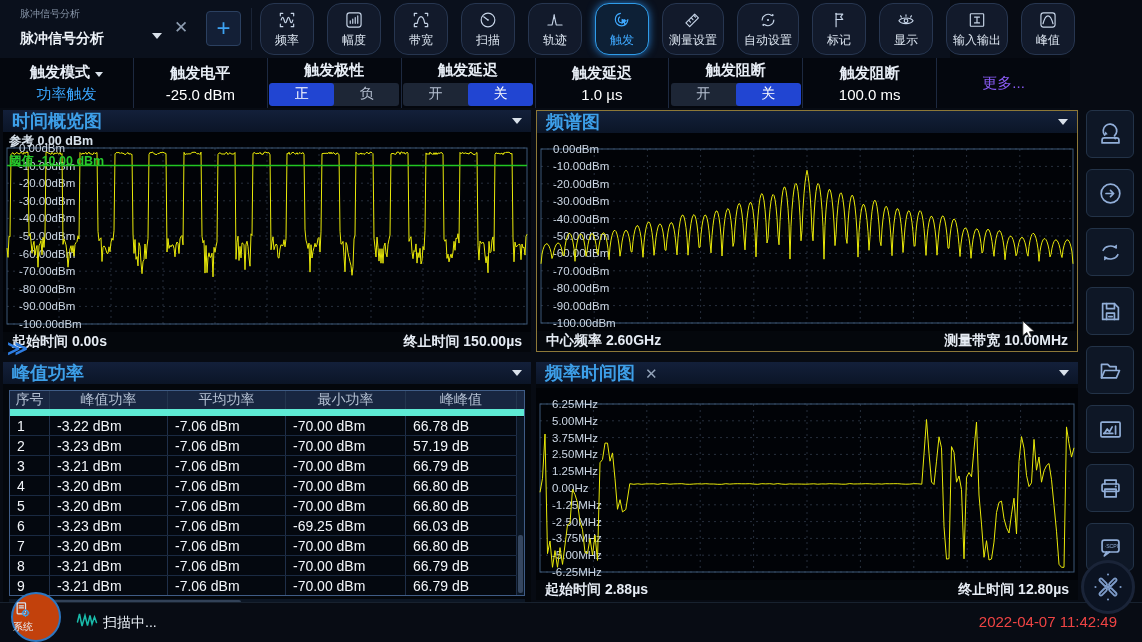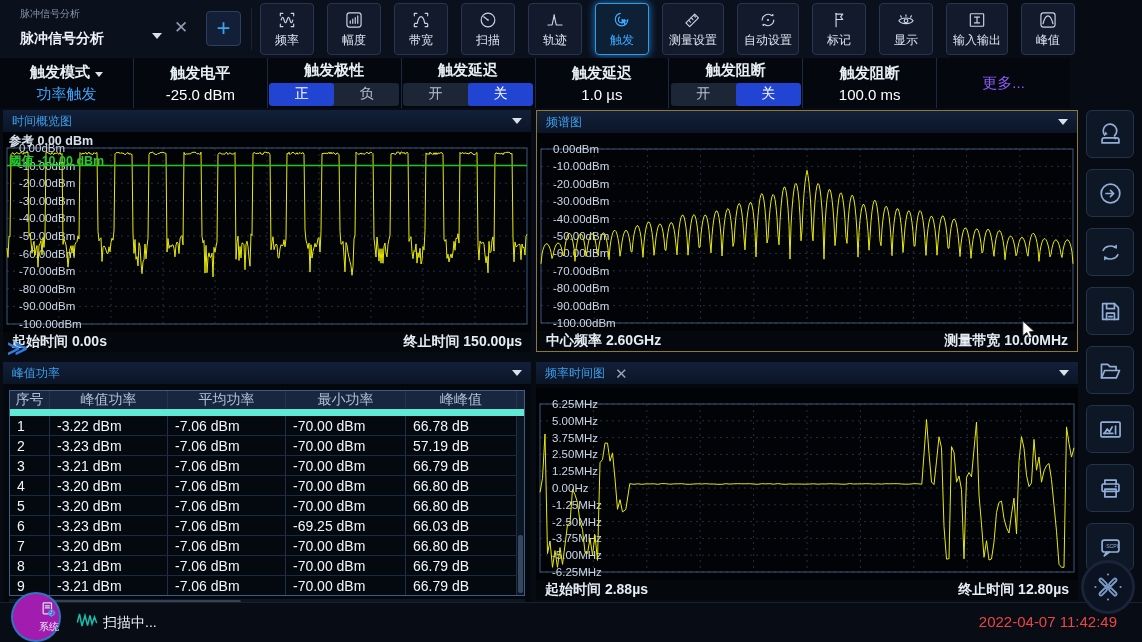--- a/index.html
+++ b/index.html
@@ -8,21 +8,21 @@
 
 .topbar{position:absolute;left:0;top:0;width:950px;height:58px;background:#0a101c}
 .app-label{position:absolute;left:20px;top:7px;font-size:10px;color:#8b99ac}
 .tab-title{position:absolute;left:20px;top:30px;font-size:14px;font-weight:700;color:#edf2f8}
 .caret{width:0;height:0;border-left:5px solid transparent;border-right:5px solid transparent;border-top:6px solid #d9e1ea}
 .tab-caret{position:absolute;left:152px;top:33px}
 .tab-close{position:absolute;left:171px;top:18px;width:20px;height:20px;color:#8d9cb0;font-size:17px;line-height:20px;text-align:center}
 .add-btn{position:absolute;left:206px;top:11px;width:35px;height:35px;background:#131f36;border:1px solid #2b4060;border-radius:4px;color:#3da2f2;font-size:24px;line-height:31px;text-align:center}
 .tz-div{position:absolute;left:251px;top:8px;width:1px;height:42px;background:#1a2436}
 .toolbar{position:absolute;left:260px;top:3px;height:52px;display:flex;gap:13px}
-.tbtn{width:54px;height:52px;background:#121a2b;border:1px solid #273650;border-radius:4px;display:flex;flex-direction:column;align-items:center;justify-content:center;gap:2px}
+.tbtn{width:54px;height:52px;background:#121a2b;border:1px solid #273650;border-radius:14px;display:flex;flex-direction:column;align-items:center;justify-content:center;gap:2px}
 .tbtn.wide{width:62px}
 .tbtn .lbl{font-size:12px;color:#dde6f1;white-space:nowrap}
 .tbtn svg{width:20px;height:20px;stroke:#c7d5e8;fill:none;stroke-width:1.4;stroke-linecap:round;stroke-linejoin:round}
 .tbtn svg .fl{fill:#c7d5e8;stroke:none}
 .tbtn.active{background:#0d2036;border:1px solid #2f9ce8;box-shadow:0 0 8px rgba(45,140,230,.85)}
 .tbtn.active .lbl{color:#3fa9ff}
 .tbtn.active svg{stroke:#3fa9ff}
 .tbtn.active svg .fl{fill:#3fa9ff}
 
 .trigbar{position:absolute;left:0;top:58px;width:1070px;height:50px;background:#04070e;display:flex}
@@ -33,21 +33,21 @@
 .tcell .l2.blue{color:#3ba7ff}
 .caret-sm{width:0;height:0;border-left:4px solid transparent;border-right:4px solid transparent;border-top:5px solid #dbe3ec;margin-top:4px}
 .toggle{display:flex;width:130px;height:23px;background:#1d2636;border-radius:3px;overflow:hidden}
 .toggle .opt{flex:1;display:flex;align-items:center;justify-content:center;font-size:14px;color:#b6c1d2}
 .toggle .opt.on{background:#2145d2;color:#fff;border-radius:3px}
 .more-label{font-size:15px;color:#8b5cf6}
 
 .panel{position:absolute;background:#04070c}
 .panel.gold{border:1px solid #8d7838}
 .ptitle{height:22px;display:flex;align-items:center;padding:0 9px;background:linear-gradient(#13203a,#0b1527)}
-.ptitle .t{font-size:12px;font-weight:400;color:#3d9fe8}
+.ptitle .t{font-size:18px;font-weight:700;color:#3d9fe8}
 .ptitle .x{margin-left:10px;color:#94a4ba;font-size:15px;line-height:1}
 .ptitle .sp{flex:1}
 .chartwrap{position:relative;background:#010307}
 .ov{position:absolute;font-size:12.5px;font-weight:600}
 .pfoot{display:flex;justify-content:space-between;padding:0 9px;align-items:center;font-size:14px;font-weight:600;color:#e6ecf4}
 svg text{font-family:"Liberation Sans",sans-serif}
 
 .ptable{position:absolute;left:6px;top:28px;width:516px;height:206px;border:1px solid #3f5c86;background:#04080f;overflow:hidden}
 .thead{display:flex;height:25px;background:#182640;border-bottom:7px solid #5eead4}
 .hc{font-size:14px;color:#b4c0d2;display:flex;align-items:center;justify-content:center;border-right:1px solid #24364f}
@@ -61,21 +61,21 @@
 
 .sidebar{position:absolute;left:1080px;top:108px;width:62px;height:494px;background:#070b13}
 .sbtn{position:absolute;left:6px;width:48px;height:48px;background:#0e1726;border:1px solid #233348;border-radius:6px;display:flex;align-items:center;justify-content:center}
 .sbtn svg{width:27px;height:27px;stroke:#91aed8;fill:none;stroke-width:1.5;stroke-linecap:round;stroke-linejoin:round}
 .sbtn svg .fl{fill:#91aed8;stroke:none}
 .circbtn{position:absolute;left:1081px;top:560px;width:54px;height:54px;border-radius:50%;background:#0b1322;border:3px solid #1a2438;display:flex;align-items:center;justify-content:center;z-index:5}
 .circbtn svg{width:32px;height:32px;stroke:#7d9bc8;fill:none;stroke-width:1.4}
 .circbtn svg .fl{fill:#7d9bc8;stroke:none}
 
 .statusbar{position:absolute;left:0;top:602px;width:1142px;height:40px;background:#080c14;border-top:1px solid #18222f}
-.sysbtn{position:absolute;left:11px;top:592px;width:50px;height:50px;border-radius:50%;background:#a21caf;border:2px solid #2e77c0;display:flex;flex-direction:column;align-items:flex-end;justify-content:center;z-index:6}
+.sysbtn{position:absolute;left:11px;top:592px;width:50px;height:50px;border-radius:50%;background:#c2410c;border:2px solid #2e77c0;display:flex;flex-direction:column;align-items:flex-start;justify-content:center;z-index:6}
 .sysbtn .lbl{font-size:10px;color:#e8eef5}
 .scan-icon{position:absolute;left:76px;top:611px}
 .scan-label{position:absolute;left:103px;top:614px;font-size:14px;color:#e9eff6}
 .datetime{position:absolute;right:25px;top:613px;font-size:15px;color:#ef4444}
 .expander{position:absolute;left:7px;top:336px;color:#2e7de2;font-size:20px;font-weight:700;z-index:4;letter-spacing:-2px}
 .cursor{position:absolute;left:1022px;top:321px;z-index:9}
 </style>
 </head>
 <body>
 

